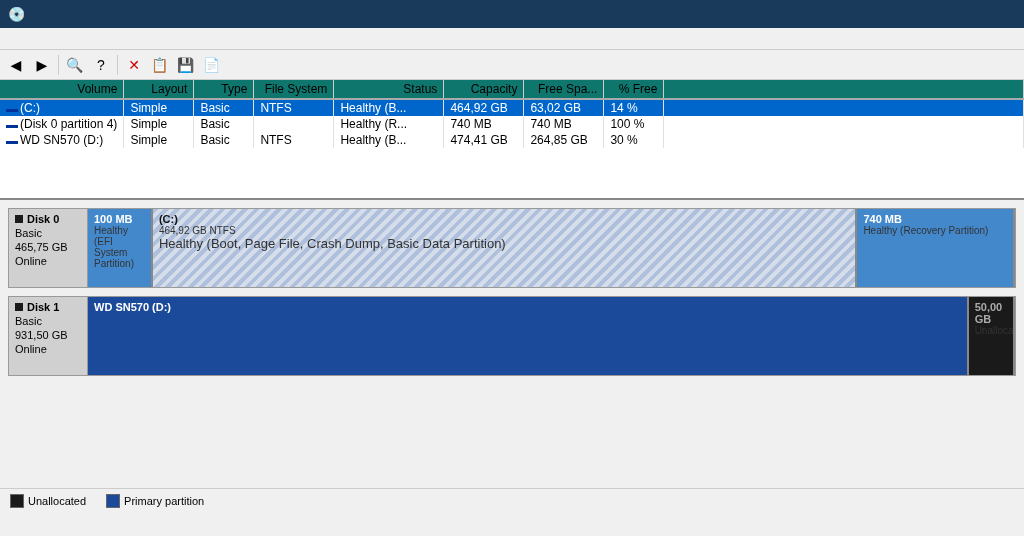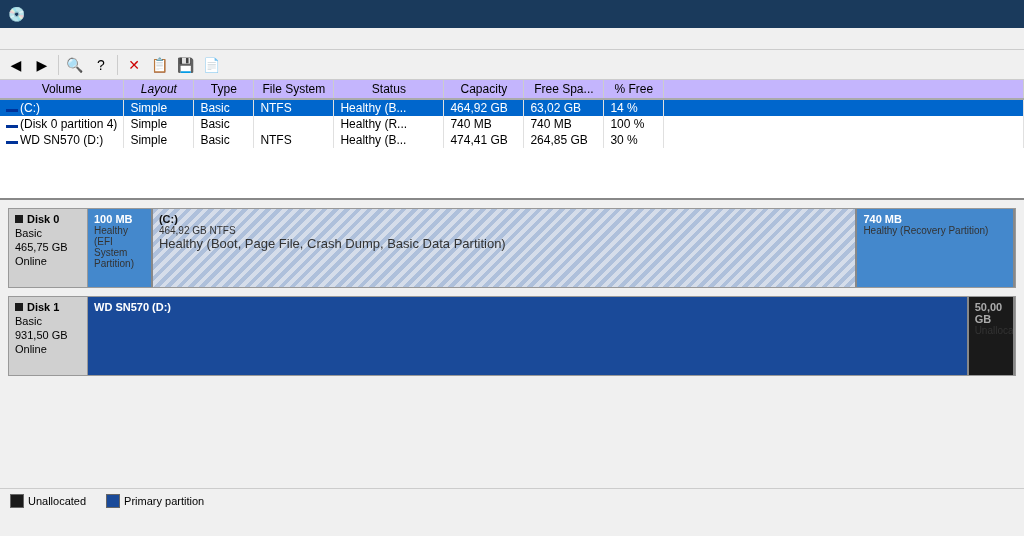--- a/index.html
+++ b/index.html
@@ -76,24 +76,24 @@
       border-collapse: collapse;
       font-size: 12px;
     }
     .disk-table thead tr {
       background: #f5f5f5;
     }
     .disk-table th {
       border-right: 1px solid #ccc;
       border-bottom: 2px solid #aaa;
       padding: 2px 6px;
-      text-align: center;
+      text-align: right;
       font-weight: normal;
       white-space: nowrap;
-      background: #c4b5fd;
+      background: #0f766e;
     }
     .disk-table td {
       border-right: 1px solid #e0e0e0;
       padding: 1px 6px;
       white-space: nowrap;
     }
     .disk-table tbody tr.selected { background: #0066cc; color: white; }
     .icon-blue-line {
       display: inline-block; width: 12px; height: 3px; background: #003399; margin-right: 2px;
     }
@@ -192,21 +192,21 @@
   <button class="toolbar-btn">📄</button>
 </div>
 
 <div class="main-content" style="position:relative;">
 
   <div class="table-section">
     <table class="disk-table">
       <thead>
         <tr>
           <th style="width:110px;">Volume</th>
-          <th style="width:70px;font-style:italic;">Layout</th>
+          <th style="width:70px;">Layout</th>
           <th style="width:60px;">Type</th>
           <th style="width:80px;">File System</th>
           <th style="width:110px;">Status</th>
           <th style="width:80px;">Capacity</th>
           <th style="width:80px;">Free Spa...</th>
           <th style="width:60px;">% Free</th>
           <th></th>
         </tr>
       </thead>
       <tbody id="table-body">

